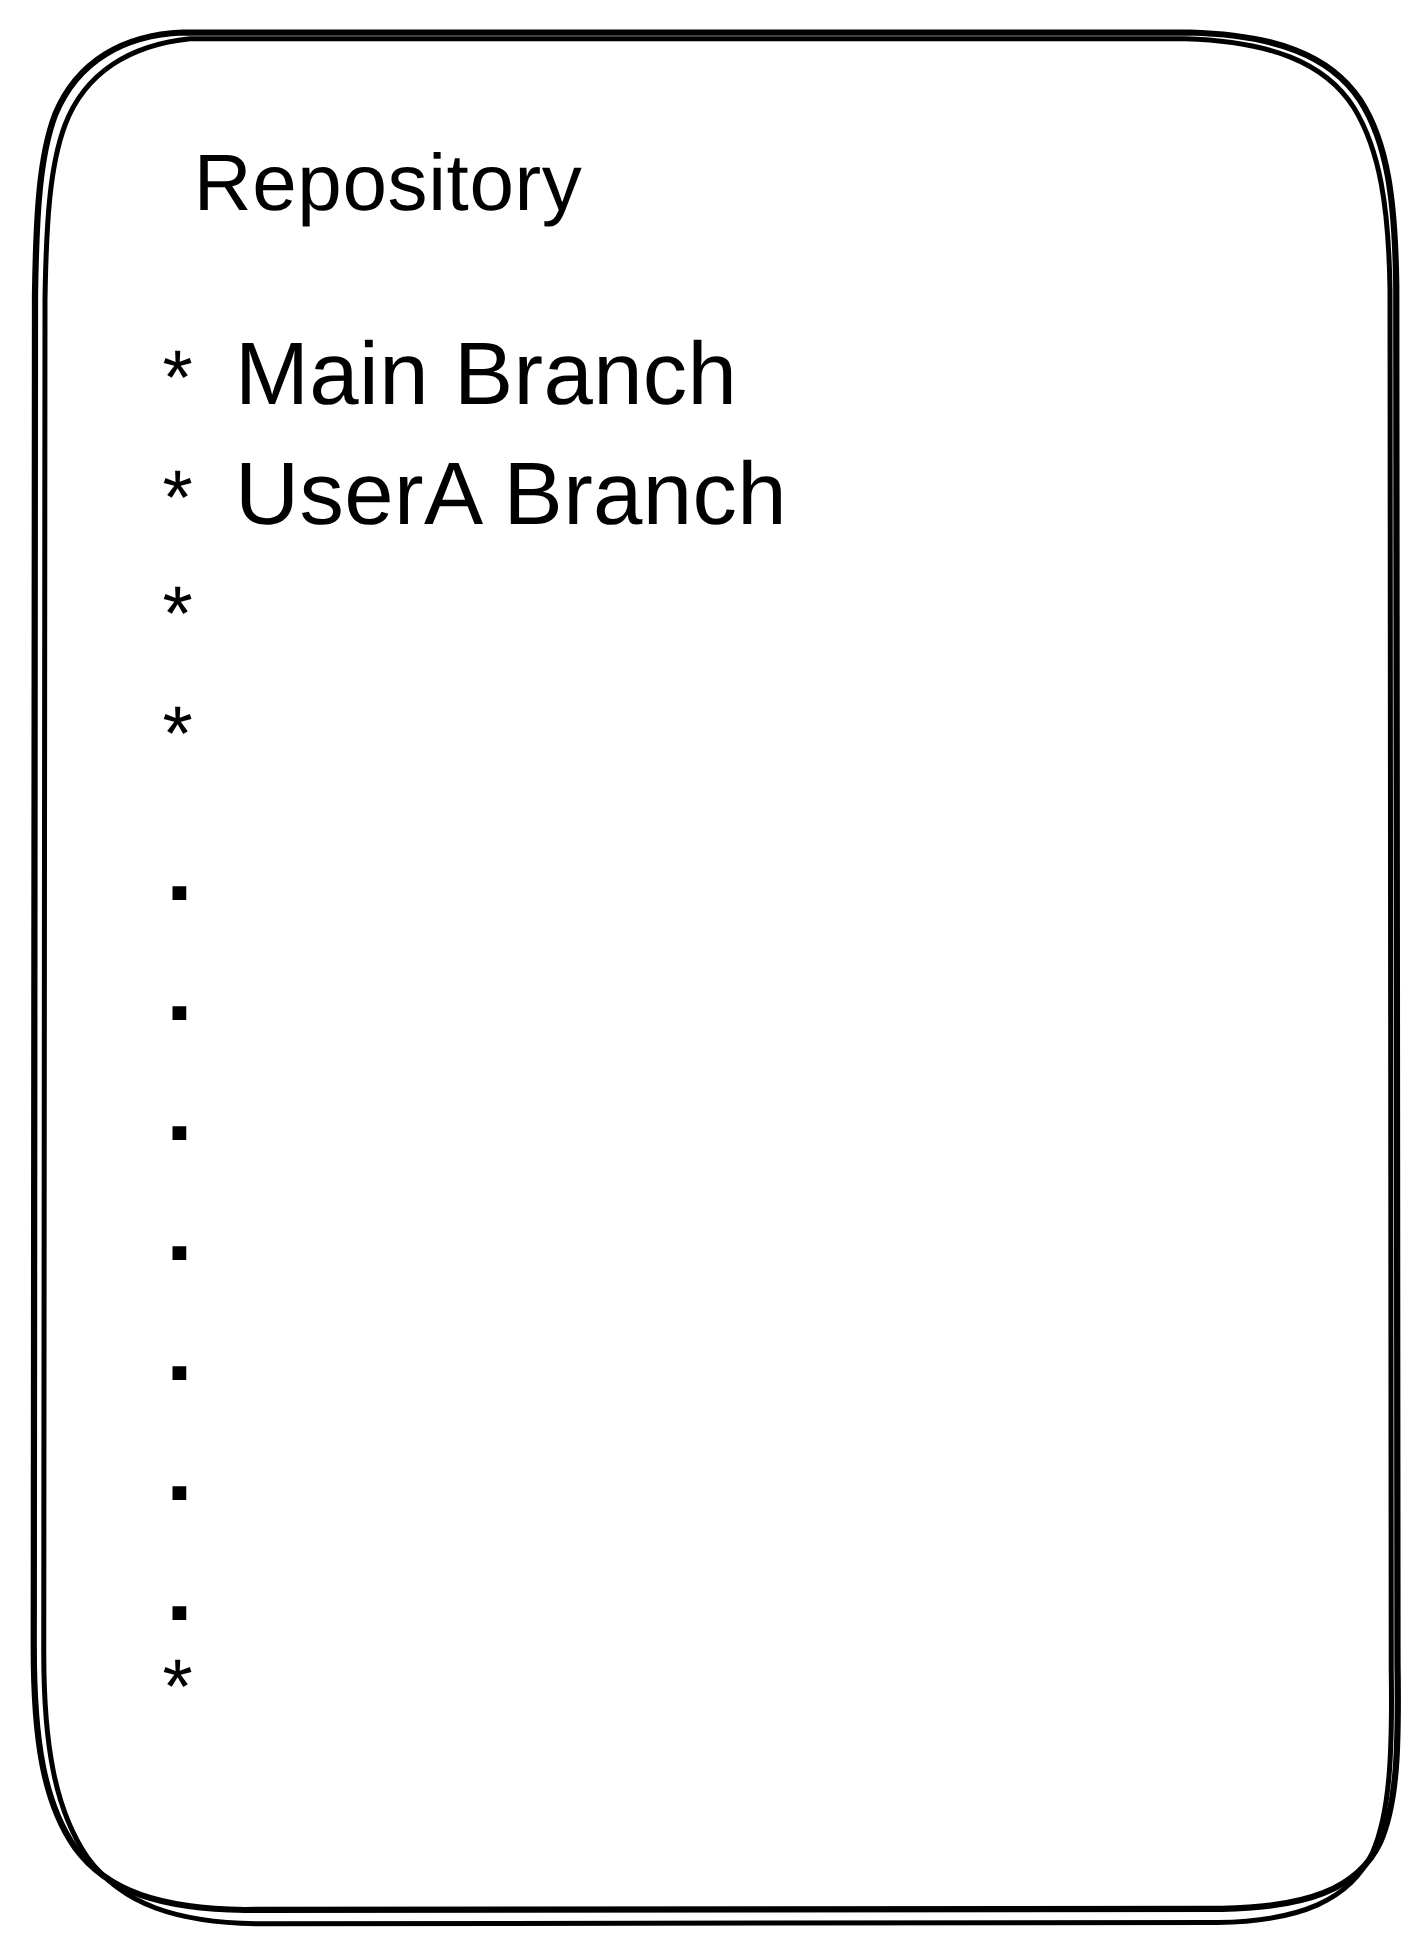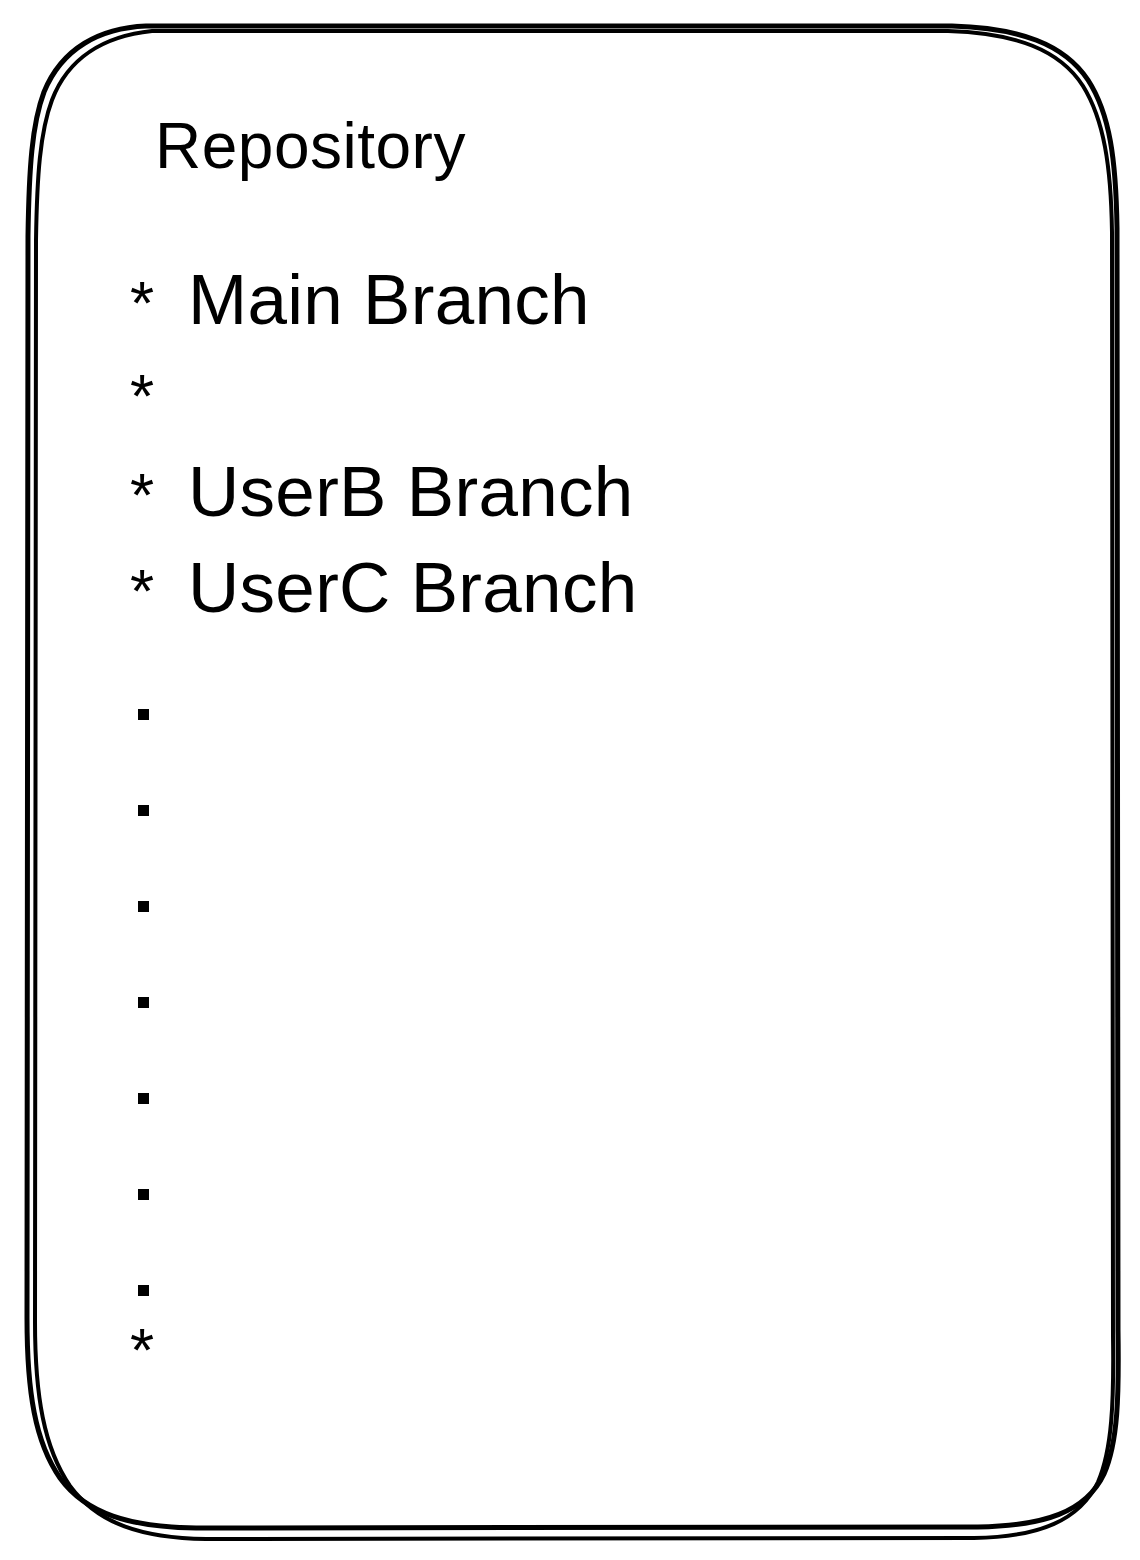--- a/index.html
+++ b/index.html
@@ -160,30 +160,29 @@
 
     <div class="branch-list">
 
       <div class="branch-row">
         <span class="branch-bullet">*</span>
         <span class="branch-label">Main Branch</span>
       </div>
 
       <div class="branch-row">
         <span class="branch-bullet">*</span>
-      </div>
-
-      <div class="branch-row">
-        <span class="branch-bullet">*</span>
-        <span class="branch-label">UserB Branch</span>
-      </div>
-
-      <div class="branch-row">
-        <span class="branch-bullet">*</span>
-        <span class="branch-label">UserC Branch</span>
+        <span class="branch-label">UserA Branch</span>
+      </div>
+
+      <div class="branch-row">
+        <span class="branch-bullet">*</span>
+      </div>
+
+      <div class="branch-row">
+        <span class="branch-bullet">*</span>
       </div>
 
     </div>
 
     <div class="ellipsis-group">
       <div class="ellipsis-row">
           <span class="ellipsis-dot"></span>
         </div>
       <div class="ellipsis-row">
           <span class="ellipsis-dot"></span>

